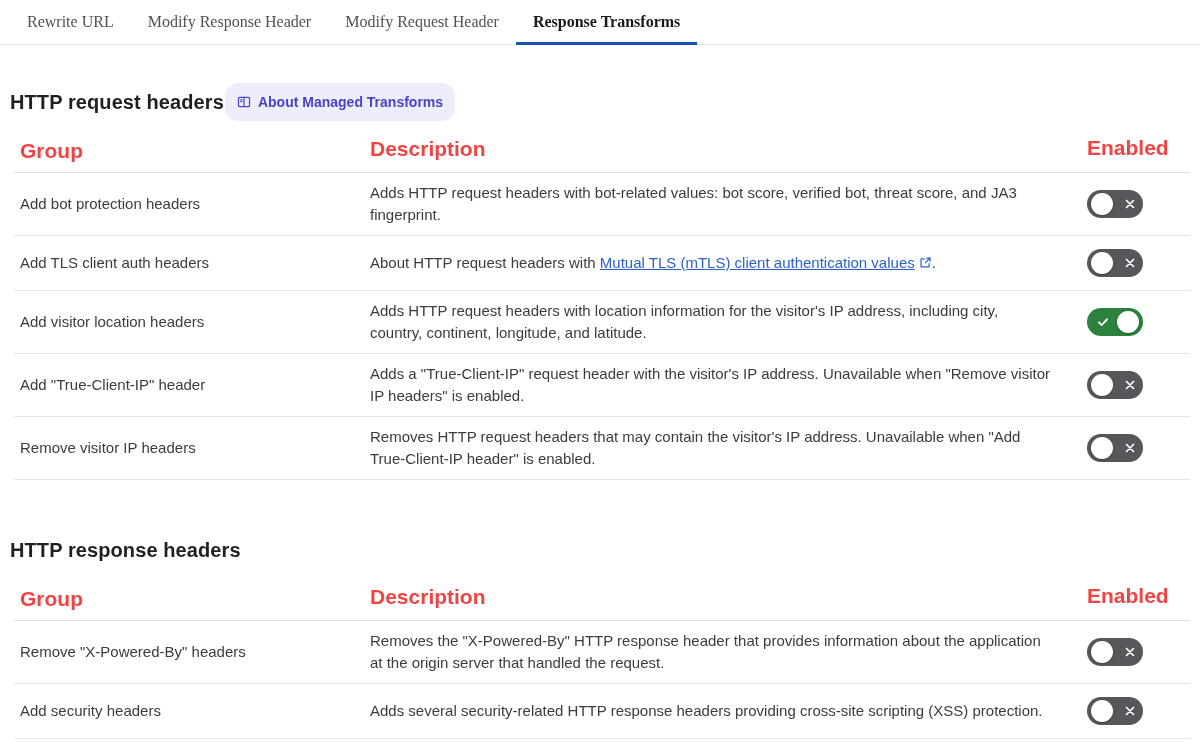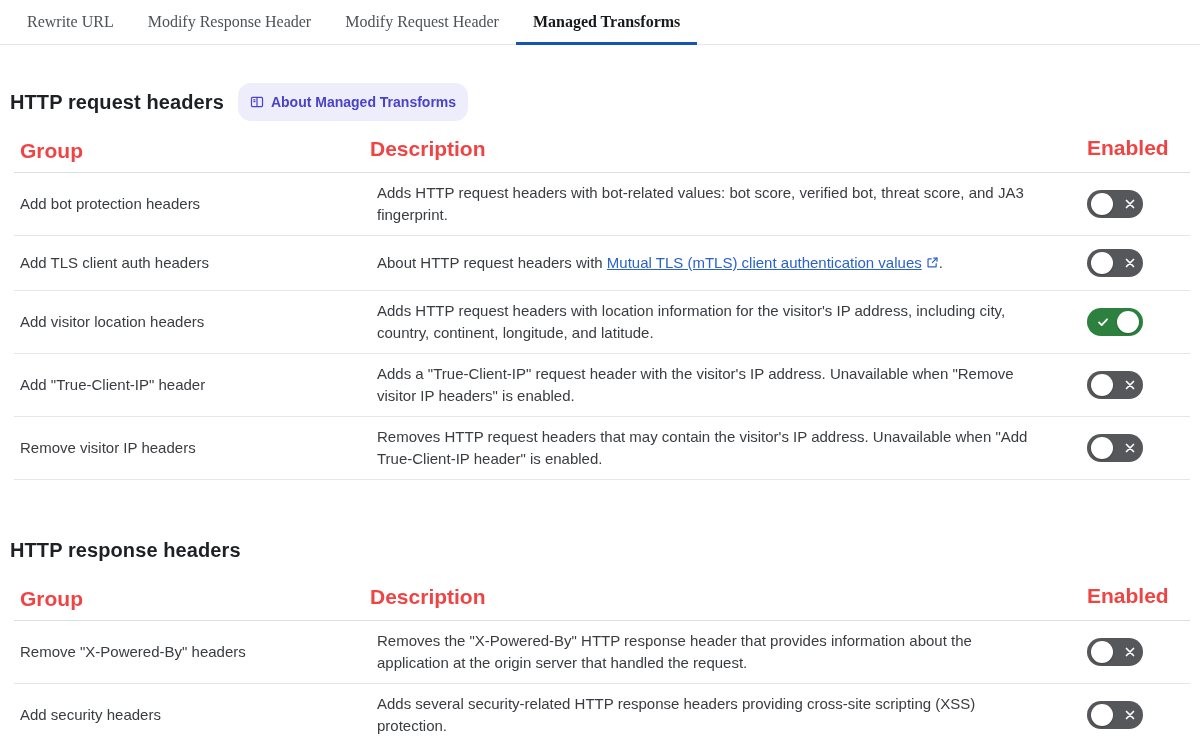--- a/index.html
+++ b/index.html
@@ -32,21 +32,21 @@
   .tab.active {
     color: #17191d;
     font-weight: 600;
     border-bottom-color: var(--accent_blue, #1554b2);
   }
 
   
   .section-head {
     display: flex;
     align-items: center;
-    gap: 14px;
+    gap: 1px;
     padding-left: 10px;
     height: 28px;
   }
   .section-head h2 {
     font-size: 20px;
     font-weight: 700;
     color: #1d2025;
     letter-spacing: 0.1px;
   }
   #request-section { margin-top: 43px; }
@@ -82,21 +82,20 @@
   }
   .th {
     font-weight: 700;
     font-size: 21px;
     color: #ef4444;
   }
   .row {
     min-height: 55px;
     padding: 9px 0;
     border-bottom: 1px solid #e5e6e8;
-    gap: 7px;
   }
   .cell-group { padding-left: 6px; line-height: 22px; }
   .th.cell-group { line-height: 18px; }
   .cell-desc { padding-right: 34px; line-height: 22px; }
   .cell-enabled { padding-left: 2px; }
 
   .desc-link {
     color: var(--link_blue, #2c62c8);
     text-decoration: underline;
     cursor: pointer;
@@ -137,21 +136,21 @@
   .toggle .x-ic     { left: 37px; }
   .toggle .check-ic { left: 10px; }
 </style>
 </head>
 <body>
 
 <nav class="tabbar">
   <div class="tab">Rewrite URL</div>
   <div class="tab">Modify Response Header</div>
   <div class="tab">Modify Request Header</div>
-  <div class="tab active">Managed Transforms</div>
+  <div class="tab active">Response Transforms</div>
 </nav>
 
 <section id="request-section">
   <div class="section-head">
     <h2>HTTP request headers</h2>
     <a class="badge">
       <span>
         <svg width="14" height="14" viewBox="0 0 16 16" fill="none" stroke="currentColor" stroke-width="1.4" stroke-linejoin="round">
           <rect x="1.7" y="2.7" width="12.6" height="10.6" rx="1.2"></rect>
           <line x1="8" y1="2.7" x2="8" y2="13.3"></line>

